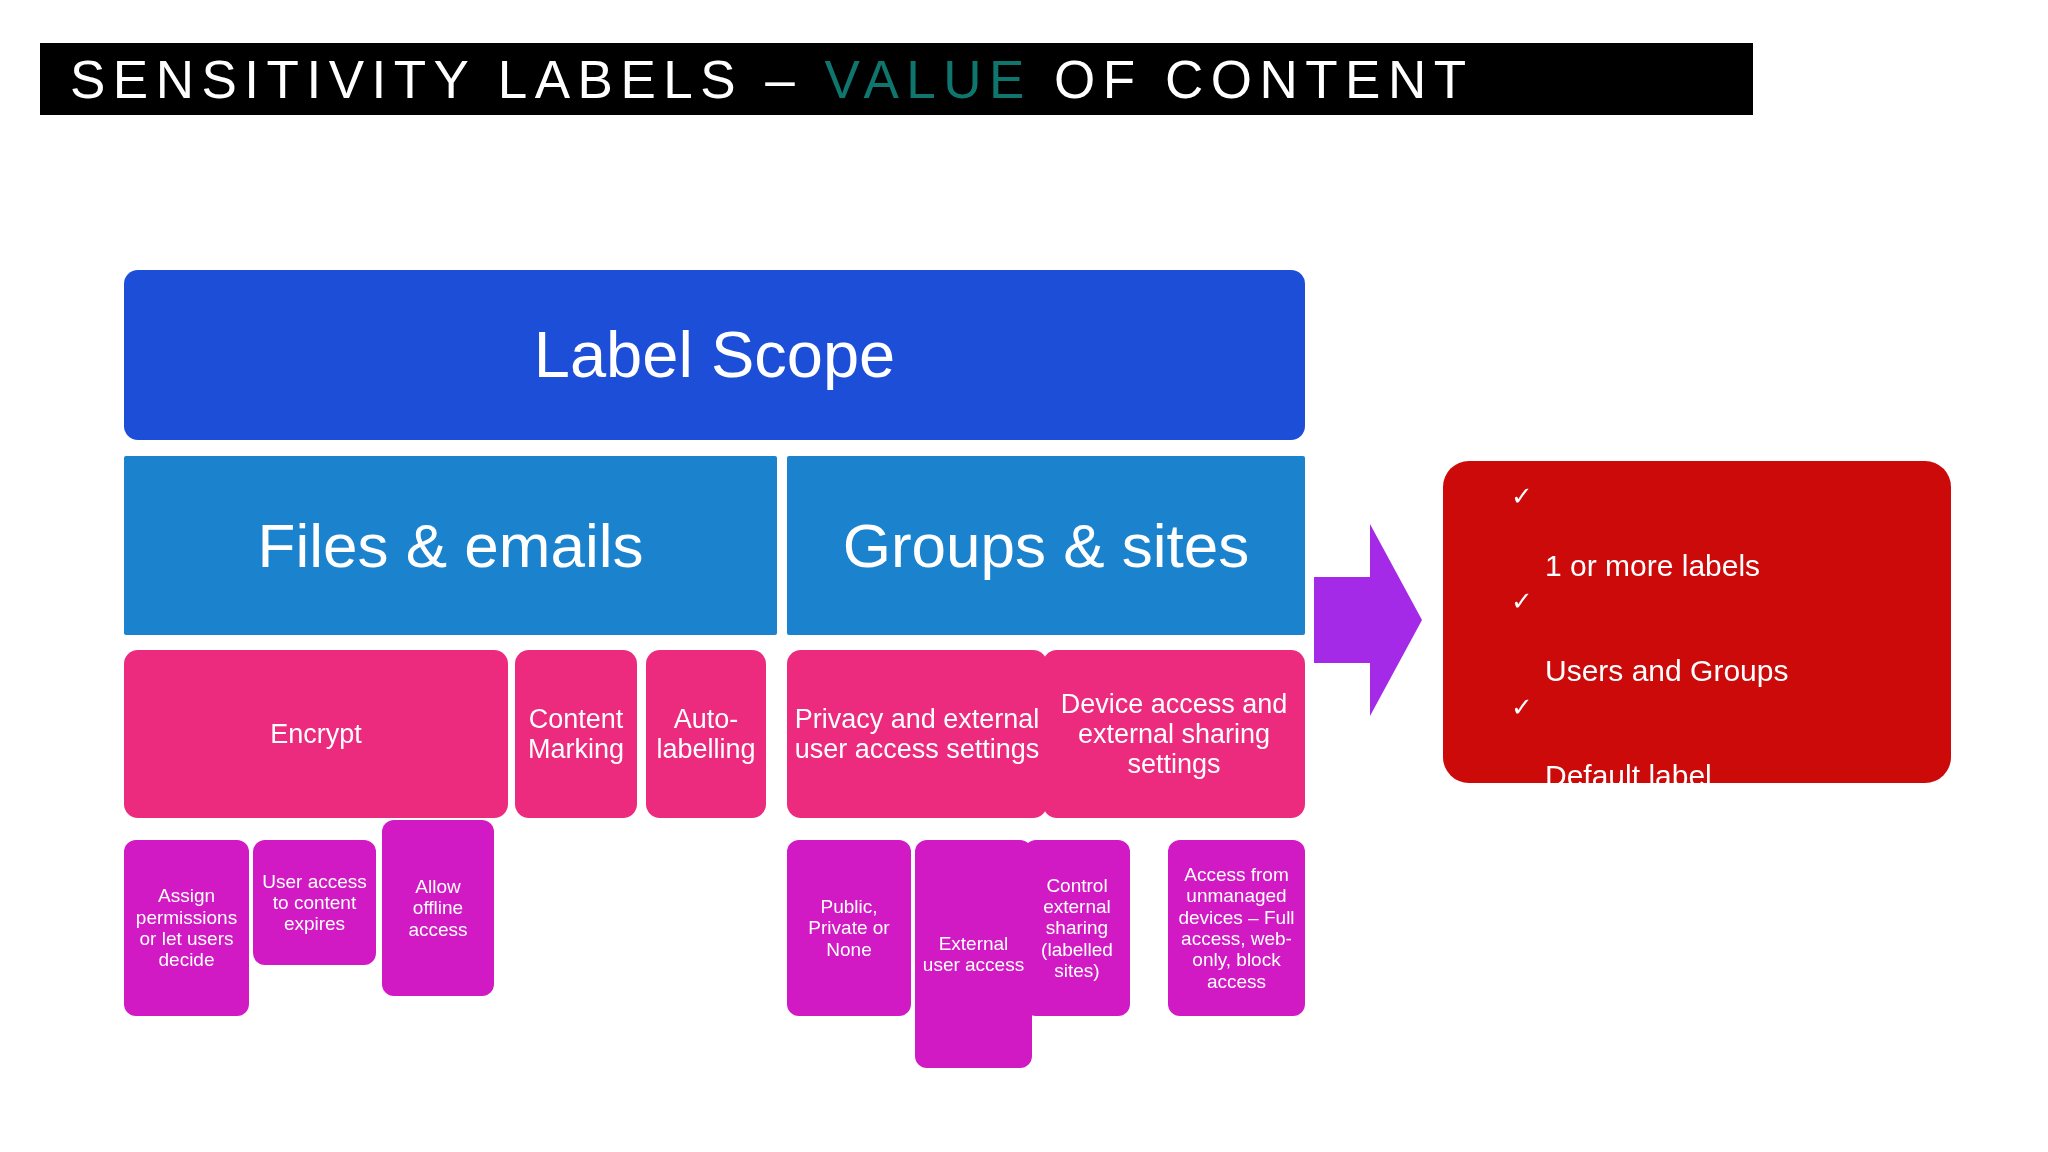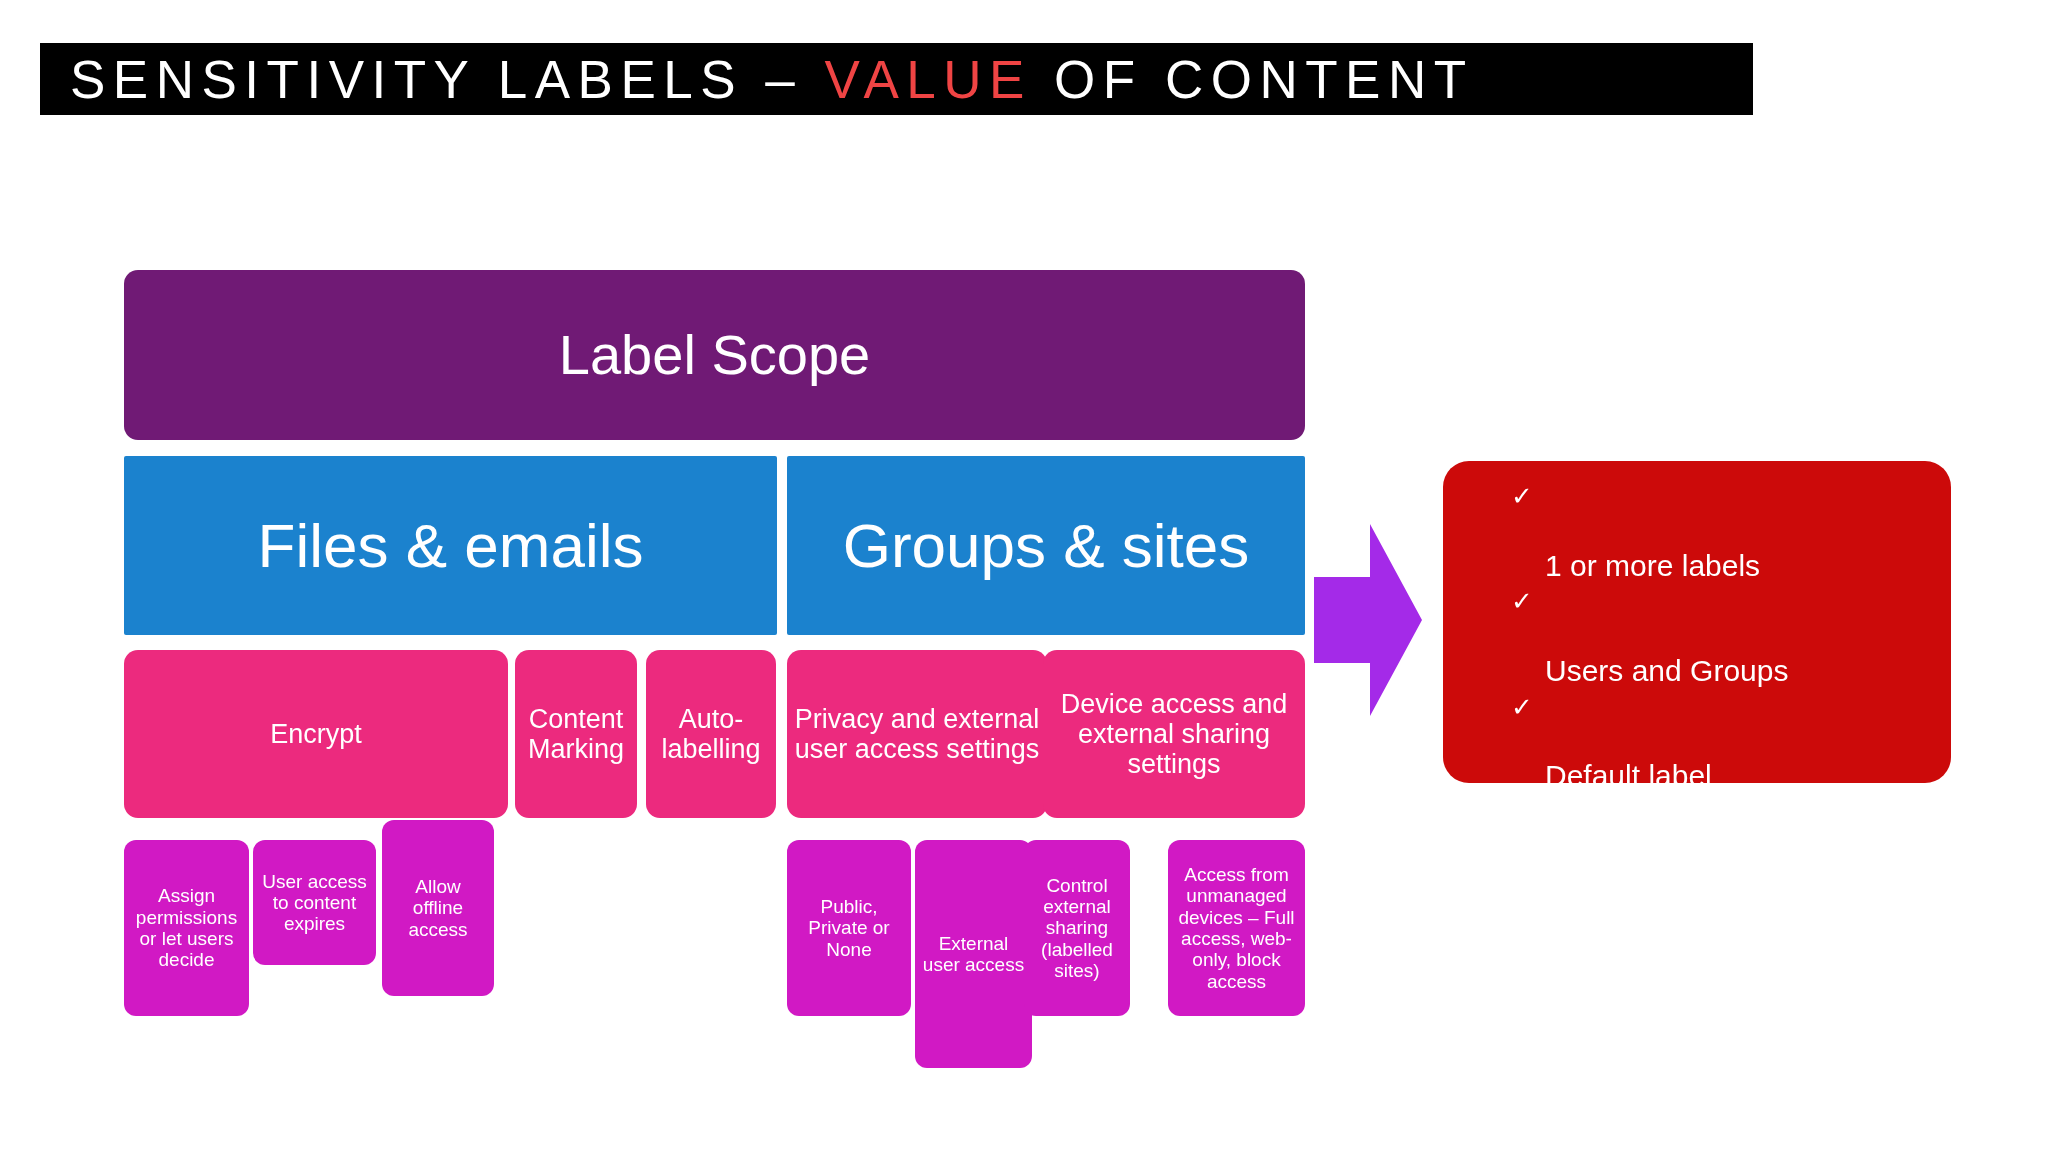--- a/index.html
+++ b/index.html
@@ -32,40 +32,40 @@
     white-space: nowrap;
   }
   .title-text {
     font-family: "Liberation Sans", sans-serif;
     font-size: 53px;
     font-weight: 400;
     letter-spacing: 7.5px;
     color: #ffffff;
     line-height: 1;
   }
-  .title-text .accent { color: #ef4444; }
+  .title-text .accent { color: #0f766e; }
 
   
   .node {
     position: absolute;
     box-sizing: border-box;
     display: flex;
     align-items: center;
     justify-content: center;
     text-align: center;
     color: #ffffff;
     border-radius: 12px;
     padding: 4px 6px;
     line-height: 1.12;
   }
 
   .node-scope {
-    background: #701a75;
+    background: #1d4ed8;
     border-radius: 14px;
-    font-size: 56px;
+    font-size: 65px;
     font-weight: 400;
     text-align: right;
   }
   .node-blue {
     background: #1B82CE;
     border-radius: 2px;
     font-size: 62px;
     font-weight: 400;
   }
   .node-pink {
@@ -147,21 +147,21 @@
 <div class="node node-blue" style="left:787px; top:456px; width:518px; height:179px;">
   <span>Groups &amp; sites</span>
 </div>
 
 <div class="node node-pink" style="left:124px; top:650px; width:384px; height:168px;">
   <span>Encrypt</span>
 </div>
 <div class="node node-pink" style="left:515px; top:650px; width:122px; height:168px;">
   <span>Content Marking</span>
 </div>
-<div class="node node-pink" style="left:646px; top:650px; width:130px; height:168px;">
+<div class="node node-pink" style="left:646px; top:650px; width:120px; height:168px;">
   <span>Auto-labelling</span>
 </div>
 <div class="node node-pink" style="left:787px; top:650px; width:260px; height:168px;">
   <span>Privacy and external user access settings</span>
 </div>
 <div class="node node-pink" style="left:1043px; top:650px; width:262px; height:168px;">
   <span>Device access and external sharing settings</span>
 </div>
 
 <div class="node node-magenta" style="left:124px; top:840px; width:125px; height:176px;justify-content:center;">

